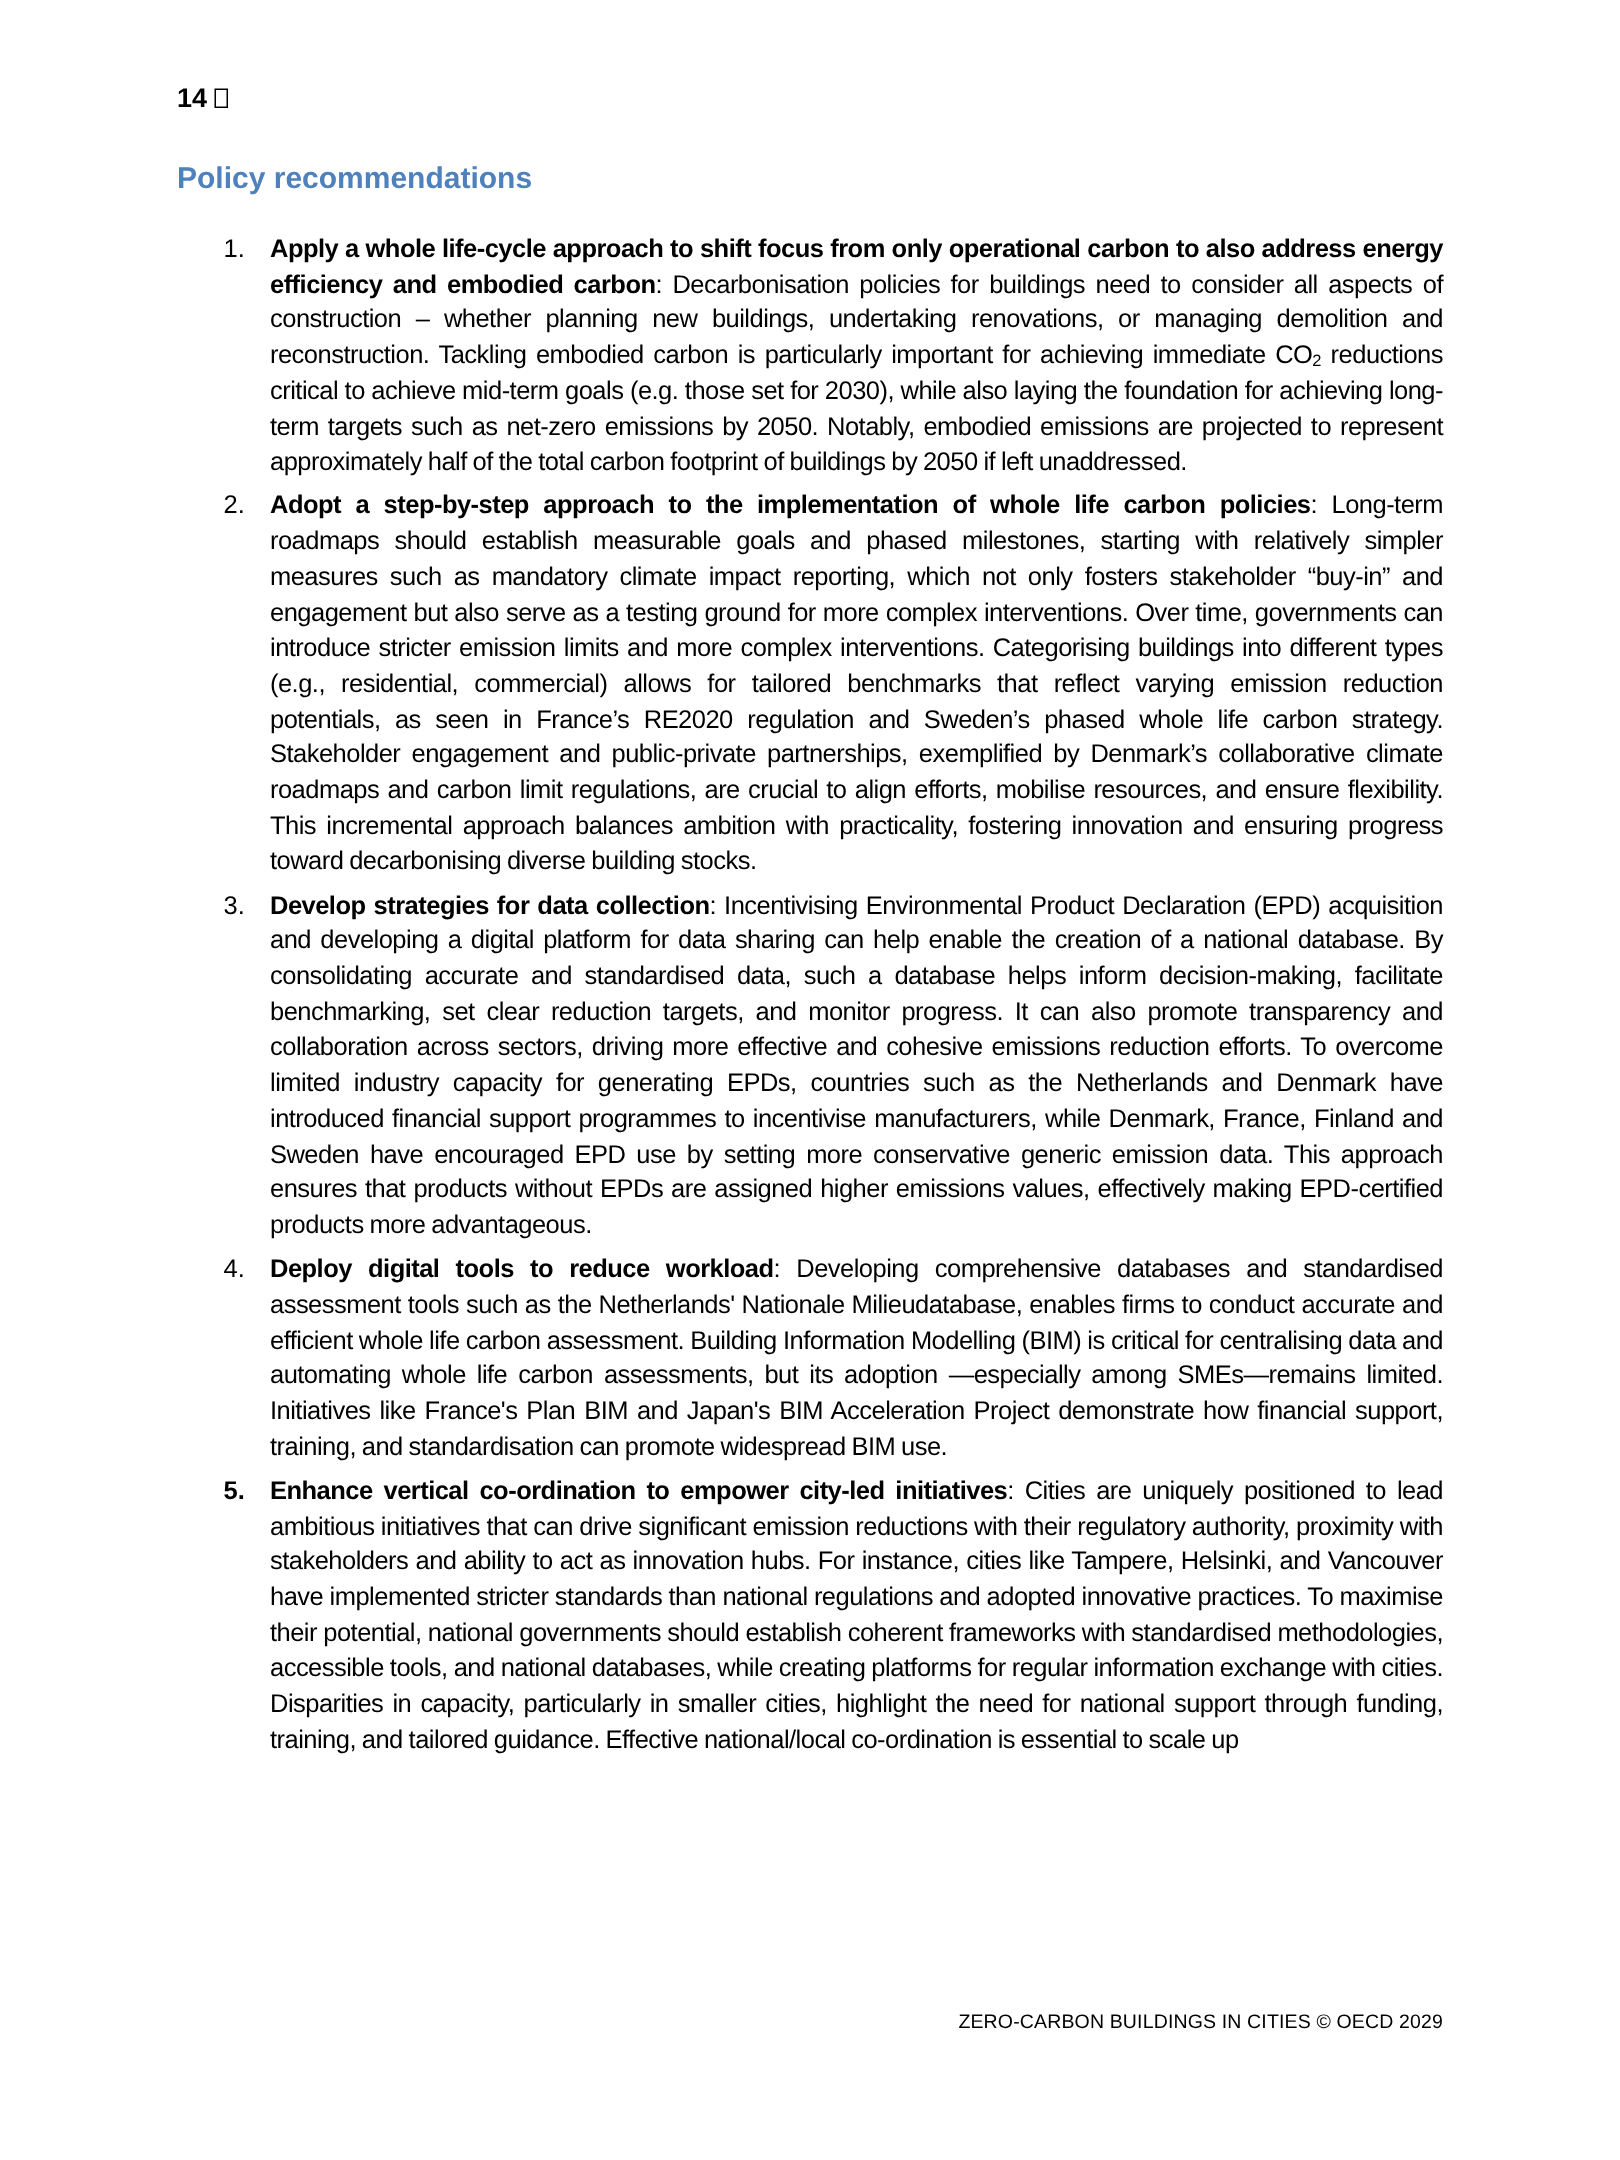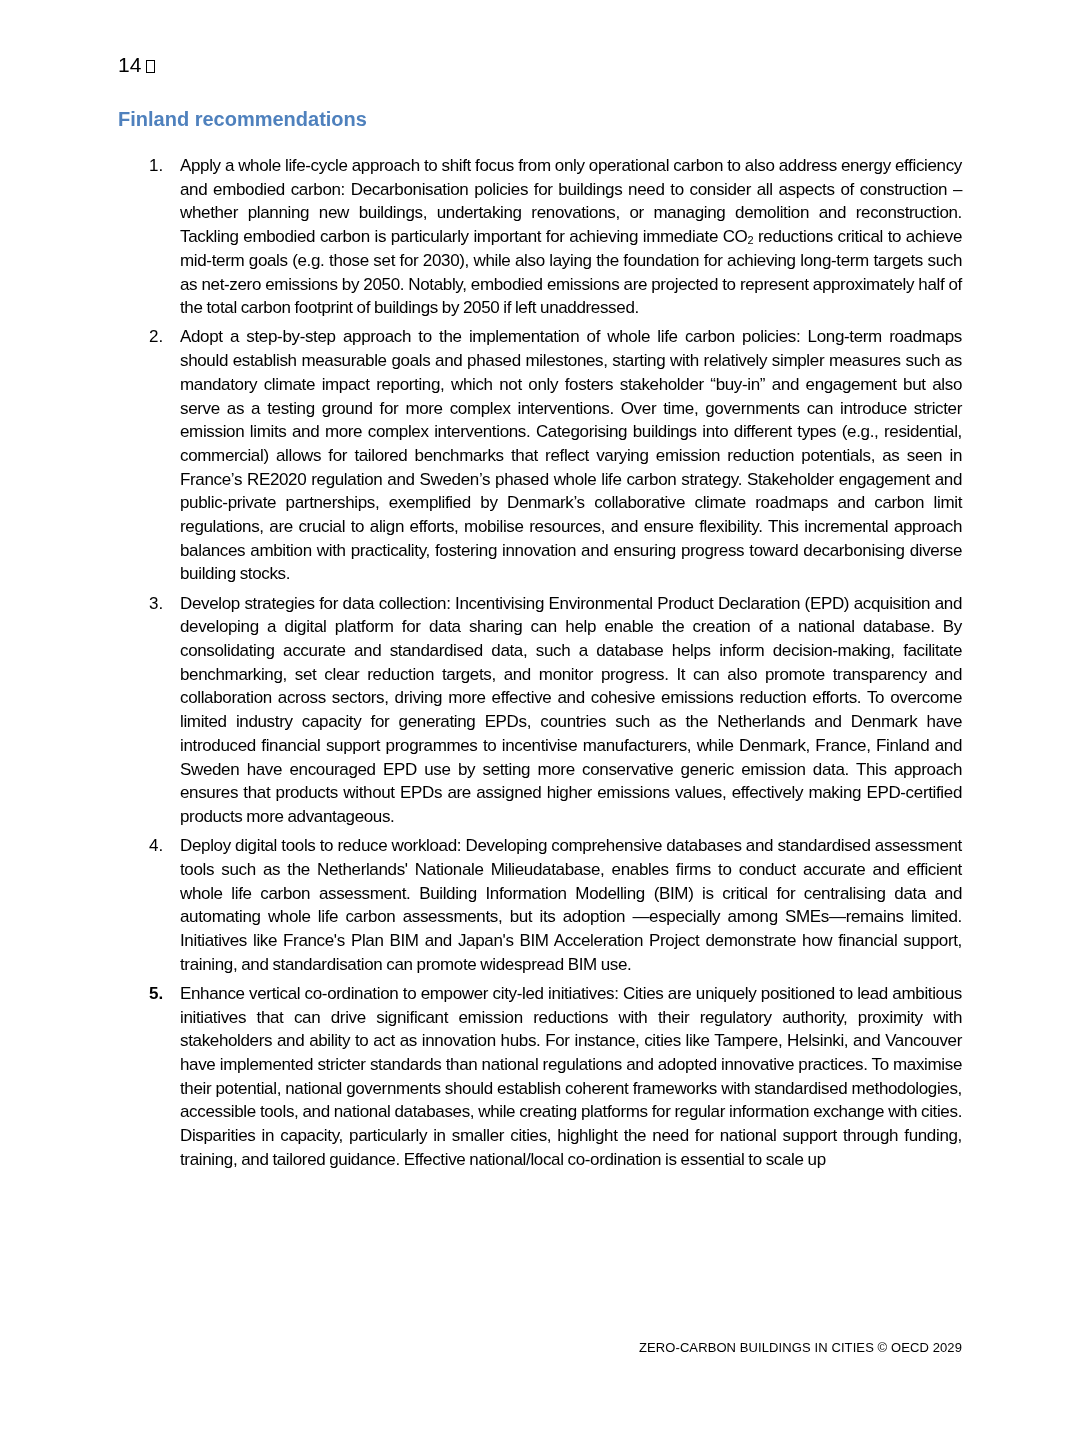--- a/index.html
+++ b/index.html
@@ -12,22 +12,22 @@
       height: 1440px;
       position: relative;
       overflow: hidden;
       font-family: "Liberation Sans", sans-serif;
       color: #000000;
     }
     .page-number {
       position: absolute;
       left: 118px;
       top: 54px;
-      font-size: 21px;
-      font-weight: normal;
+      font-size: 18px;
+      font-weight: bold;
       line-height: 22px;
     }
     .page-number .box-glyph {
       display: inline-block;
       width: 9px;
       height: 13px;
       border: 1.5px solid #000;
       margin-left: 5px;
       vertical-align: -1px;
       box-sizing: border-box;
@@ -69,21 +69,21 @@
     .rec-text {
       margin-left: 180px;
       width: 782px;
       font-size: 17px;
       line-height: 23.7px;
       text-align: justify;
       letter-spacing: -0.35px;
       word-spacing: -0.5px;
     }
     .rec-title {
-      font-weight: normal;
+      font-weight: bold;
     }
     sub {
       font-size: 11px;
       vertical-align: -2px;
       line-height: 0;
     }
     .footer {
       position: absolute;
       right: 118px;
       top: 1340px;
@@ -92,21 +92,21 @@
       line-height: 16px;
     }
   </style>
 </head>
 <body>
 
 <div class="page-number">
   <span>14</span><span class="box-glyph"></span>
 </div>
 
-<h2 class="section-title">Finland recommendations</h2>
+<h2 class="section-title">Policy recommendations</h2>
 
 <ol class="rec-list">
   <li class="rec-item">
     <span class="rec-num">1.</span>
     <div class="rec-text"><span class="rec-title">Apply a whole life-cycle approach to shift focus from only operational carbon to also address energy efficiency and embodied carbon</span><span>:</span><span> Decarbonisation policies for buildings need to consider all aspects of construction – whether planning new buildings, undertaking renovations, or managing demolition and reconstruction. Tackling embodied carbon is particularly important for achieving immediate CO</span><sub>2</sub><span> reductions critical to achieve mid-term goals (e.g. those set for 2030), while also laying the foundation for achieving long-term targets such as net-zero emissions by 2050. Notably, embodied emissions are projected to represent approximately half of the total carbon footprint of buildings by 2050 if left unaddressed.</span></div>
   </li>
   <li class="rec-item">
     <span class="rec-num">2.</span>
     <div class="rec-text"><span class="rec-title">Adopt a step-by-step approach to the implementation of whole life carbon policies</span><span>:</span><span> Long-term roadmaps should establish measurable goals and phased milestones, starting with relatively simpler measures such as mandatory climate impact reporting, which not only fosters stakeholder “buy-in” and engagement but also serve as a testing ground for more complex interventions. Over time, governments can introduce stricter emission limits and more complex interventions. Categorising buildings into different types (e.g., residential, commercial) allows for tailored benchmarks that reflect varying emission reduction potentials, as seen in France’s RE2020 regulation and Sweden’s phased whole life carbon strategy. Stakeholder engagement and public-private partnerships, exemplified by Denmark’s collaborative climate roadmaps and carbon limit regulations, are crucial to align efforts, mobilise resources, and ensure flexibility. This incremental approach balances ambition with practicality, fostering innovation and ensuring progress toward decarbonising diverse building stocks.</span></div>
   </li>

